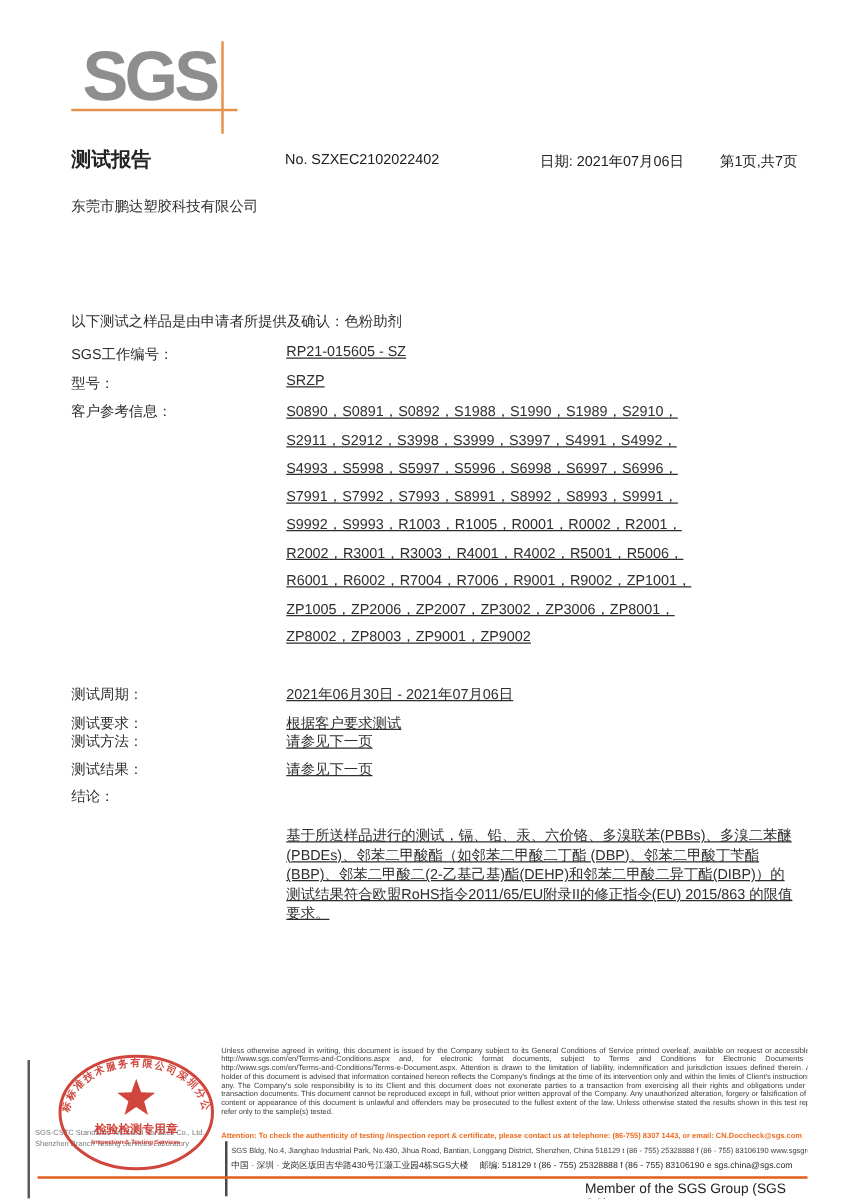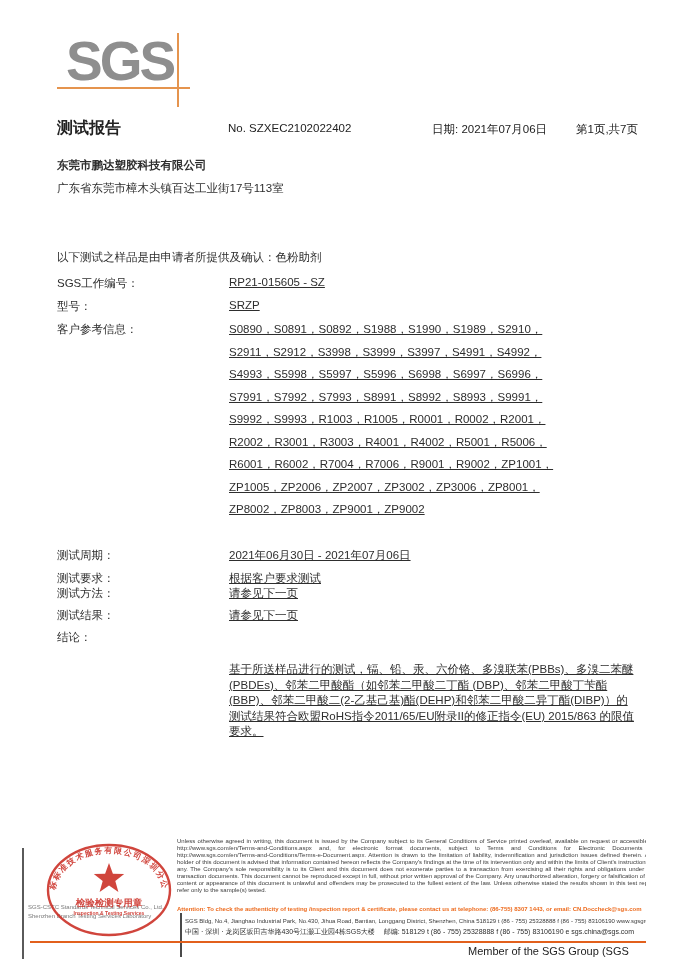--- a/index.html
+++ b/index.html
@@ -11,21 +11,21 @@
   .logo{
     position:absolute;left:66px;top:34px;font-size:55px;font-weight:700;
     color:#8e8e8e;letter-spacing:-3px;line-height:1;transform:scaleY(1.02);
   }
   .logo-hline{position:absolute;left:57px;top:87px;width:133px;height:2px;background:#e5944e;}
   .logo-vline{position:absolute;left:177px;top:33px;width:2px;height:74px;background:#e5944e;}
   .title{position:absolute;left:57px;top:118px;font-size:16px;font-weight:700;color:#222;}
   .report-no{position:absolute;left:228px;top:122px;font-size:11.5px;color:#222;}
   .report-date{position:absolute;left:413px;top:122px;font-size:11.5px;color:#222;margin-left:19px;}
   .page-info{position:absolute;left:576px;top:122px;font-size:11.5px;color:#222;}
-  .company{position:absolute;left:57px;top:158px;font-size:11.5px;color:#2e2e2e;font-weight:bold;}
+  .company{position:absolute;left:57px;top:158px;font-size:11.5px;color:#2e2e2e;}
   .address{position:absolute;left:57px;top:181px;font-size:11.5px;color:#2e2e2e;}
   .intro{position:absolute;left:57px;top:250px;font-size:11.5px;color:#2e2e2e;}
   
   .field-row{position:absolute;left:57px;width:580px;display:flex;font-size:11.5px;color:#2e2e2e;}
   .field-label{width:172px;flex:none;}
   .field-value{flex:1;text-decoration:underline;}
   .r-work{top:276px}.r-model{top:299px}.r-clientref{top:322px}
   .r-received{top:525px}.r-period{top:548px}.r-requirement{top:571px}
   .r-method{top:586px}.r-result{top:608px}.r-conclusion{top:630px}
   .ref-line{height:22.5px;}
@@ -58,21 +58,20 @@
   <div class="logo">SGS</div>
   <div class="logo-hline"></div>
   <div class="logo-vline"></div>
 
   <div class="title">测试报告</div>
   <div class="report-no">No. SZXEC2102022402</div>
   <div class="report-date">日期: 2021年07月06日</div>
   <div class="page-info">第1页,共7页</div>
 
   <div class="company">东莞市鹏达塑胶科技有限公司</div>
-  <div class="address">广东省东莞市樟木头镇百达工业街17号113室</div>
 
   <div class="intro">以下测试之样品是由申请者所提供及确认：色粉助剂</div>
 
   <div class="field-row r-work">
     <div class="field-label">SGS工作编号：</div>
     <div class="field-value">RP21-015605 - SZ</div>
   </div>
 
   <div class="field-row r-model">
     <div class="field-label">型号：</div>

